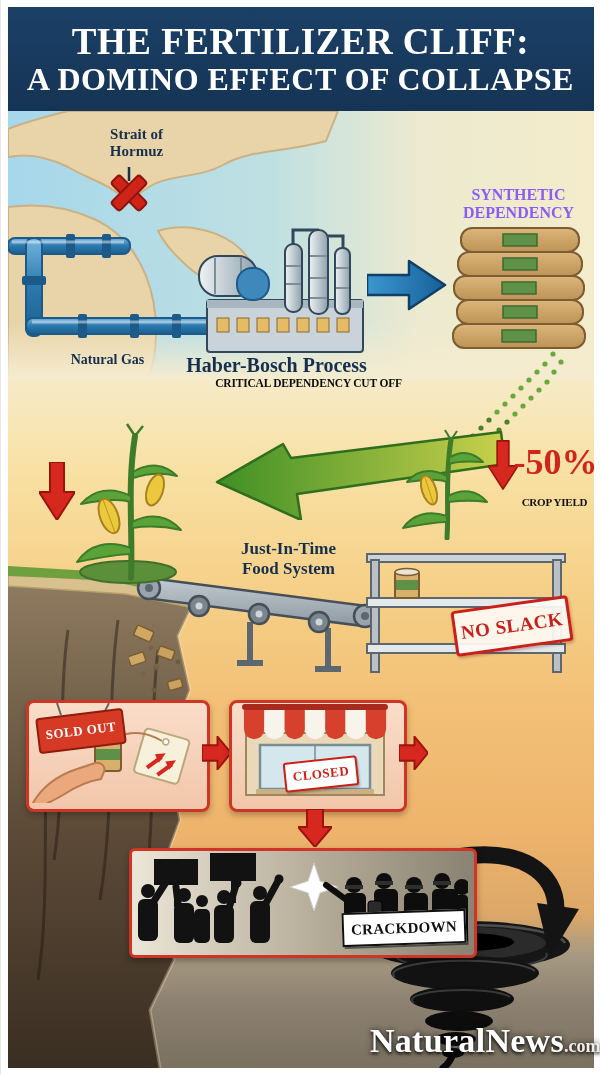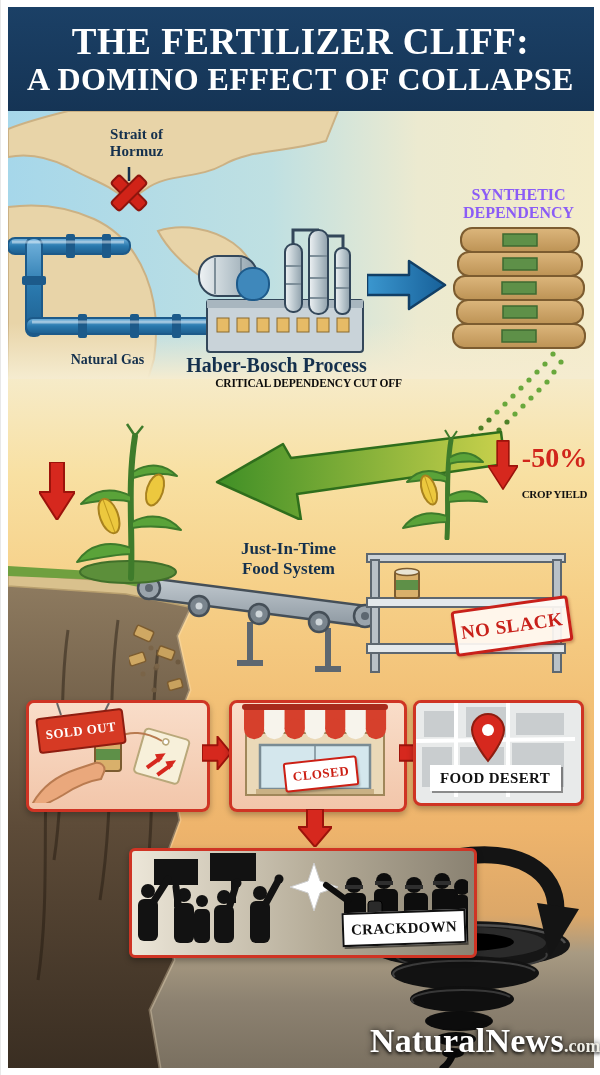--- a/index.html
+++ b/index.html
@@ -15,21 +15,21 @@
     #c2e3ec 0%, #e6e9d6 16%, #f6eccc 27%, #f8e0a2 38%, #f6d088 50%, #f2c076 62%,
     #eeb46c 75%, #dca768 84%, #a89a82 88%, #8d8271 93%, #7a7060 100%);}
   .navy{color:#14304d;}
   .lbl{font-weight:800;text-align:center;line-height:1.15;z-index:3;}
   .strait{left:84px;top:126px;width:104px;font-size:15px;}
   .feedstock{left:28px;top:352px;width:158px;font-size:14px;}
   .process{left:178px;top:354px;width:196px;font-size:20px;}
   .dependency{left:178px;top:377px;width:196px;font-size:11.5px;color:#0d0d0d;letter-spacing:-.2px;margin-left:32px;}
   .fertlabel{left:446px;top:186px;width:144px;font-size:16px;color:#8b5cf6;}
   .yieldblock{left:513px;top:444px;width:82px;text-align:center;z-index:3;}
-  .yieldpct{color:#d1251b;font-size:28px;font-weight:800;line-height:1;}
+  .yieldpct{color:#d1251b;font-size:36px;font-weight:800;line-height:1;}
   .yieldtxt{color:#111;font-size:11px;font-weight:800;margin-top:16px;letter-spacing:-.2px;}
   .jit{left:208px;top:539px;width:160px;font-size:17px;}
   .noslack{left:452px;top:603px;width:112px;height:40px;z-index:4;transform:rotate(-8deg);
     border:3px solid #c8201a;color:#c8201a;background:rgba(255,250,244,.92);border-radius:4px;
     display:flex;align-items:center;justify-content:center;font-size:19px;font-weight:800;letter-spacing:.5px;
     box-shadow:1px 2px 3px rgba(120,40,20,.35);}
   
   .panel{border:3px solid #cf3424;border-radius:8px;background:linear-gradient(180deg,#f9ddc9,#f2c6aa);
     box-shadow:0 3px 6px rgba(0,0,0,.28);z-index:4;overflow:hidden;}
   .panel1{left:25px;top:700px;width:178px;height:106px;}
@@ -414,40 +414,20 @@
         <rect x="10" y="1" width="146" height="6" rx="3" fill="#a82a1c"></rect>
       </g>
     </svg>
     <div class="abs closed-sign">CLOSED</div>
   </div>
 
   <svg class="abs z4" style="left:398px;top:736px;" width="29" height="34" viewBox="0 0 30 34">
     <polygon points="0,9 16,9 16,0 30,17 16,34 16,25 0,25" fill="#d6281e" stroke="#9c130b" stroke-width="2" stroke-linejoin="round"></polygon>
   </svg>
 
-  <div class="abs panel panel3">
-    <svg class="abs" style="left:0;top:0;" width="159" height="94" viewBox="0 0 159 94">
-      <rect x="0" y="0" width="159" height="94" fill="#e8eaea"></rect>
-      <g fill="#c9cdcf">
-        <rect x="8" y="8" width="34" height="26"></rect>
-          <rect x="50" y="4" width="40" height="30"></rect>
-        <rect x="100" y="10" width="48" height="22"></rect>
-          <rect x="6" y="44" width="30" height="40"></rect>
-        <rect x="44" y="44" width="44" height="40"></rect>
-          <rect x="96" y="40" width="52" height="44"></rect>
-      </g>
-      <path d="M0,38 L159,36" stroke="#ffffff" stroke-width="4"></path>
-      <path d="M40,0 L40,94 M92,0 L92,94" stroke="#ffffff" stroke-width="4"></path>
-      <g transform="translate(72,12)">
-        <path d="M0,46 C0,46 -16,26 -16,15 A16,16 0 1 1 16,15 C16,26 0,46 0,46 Z" fill="#d6281e" stroke="#8e1d10" stroke-width="2"></path>
-        <circle cx="0" cy="15" r="6" fill="#fff"></circle>
-      </g>
-    </svg>
-    <div class="abs fooddesert-lbl">FOOD DESERT</div>
-  </div>
 
   <svg class="abs z4" style="left:297px;top:809px;" width="34" height="38" viewBox="0 0 34 38">
     <polygon points="9,0 25,0 25,18 34,18 17,38 0,18 9,18" fill="#d6281e" stroke="#9c130b" stroke-width="2" stroke-linejoin="round"></polygon>
   </svg>
 
   <div class="abs crackdown-panel">
     <svg class="abs" style="left:0;top:0;" width="336" height="98" viewBox="0 0 336 98">
       <g fill="#121212">
         <rect x="22" y="8" width="44" height="26"></rect>
           <rect x="42" y="34" width="5" height="22"></rect>

